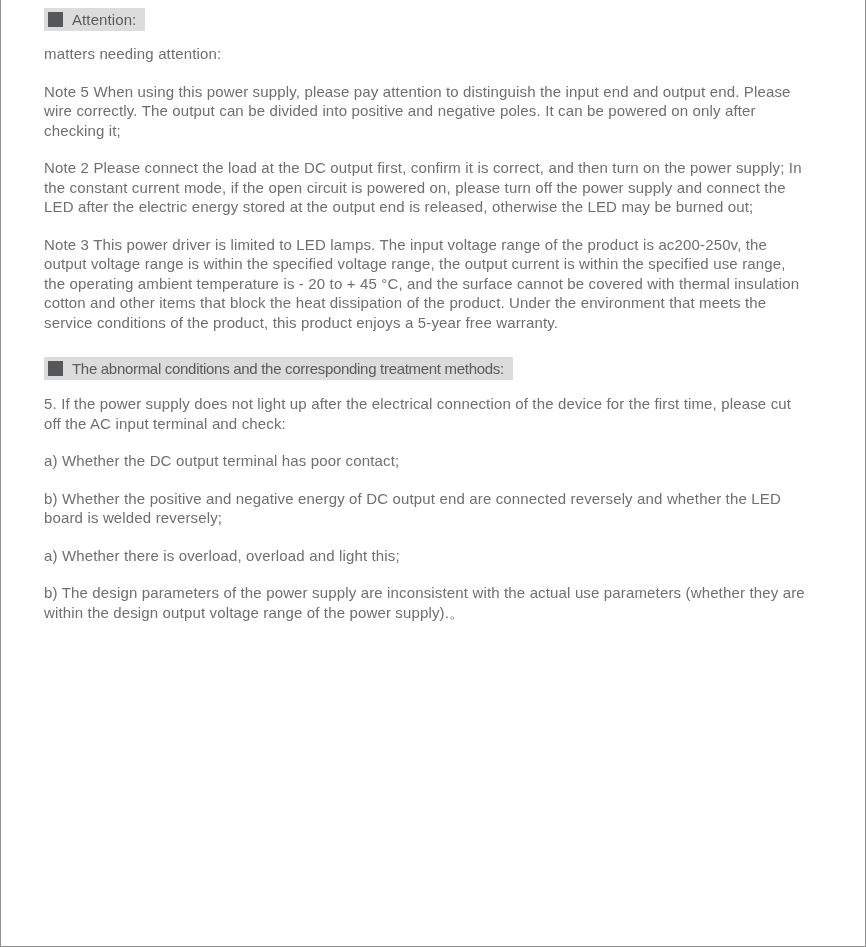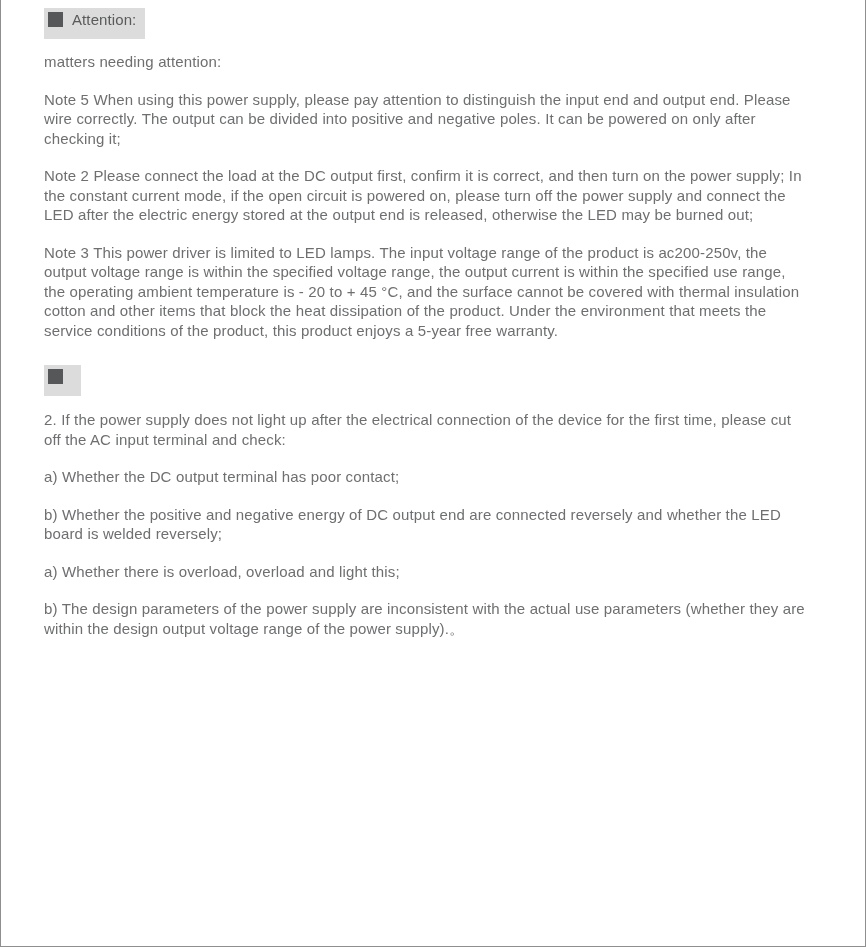--- a/index.html
+++ b/index.html
@@ -23,21 +23,21 @@
     box-sizing: border-box;
     padding: 8px 43px 0 43px;
     width: 100%;
   }
   .sec-heading {
     display: inline-block;
     background: #dcdcdc;
     color: #595a5c;
     font-size: 15px;
     line-height: 23px;
-    padding: 0 9px 8px 4px;
+    padding: 0 9px 0 4px;
     white-space: nowrap;
     letter-spacing: 0.1px;
   }
   .sec-heading .sq {
     display: inline-block;
     width: 15px;
     height: 15px;
     background: #565759;
     vertical-align: -2px;
     margin-right: 9px;
@@ -68,24 +68,24 @@
 
     <p class="body-text">matters needing attention:</p>
 
     <p class="body-text">Note 5 When using this power supply, please pay attention to distinguish the input end and output end. Please wire correctly. The output can be divided into positive and negative poles. It can be powered on only after checking it;</p>
 
     <p class="body-text">Note 2 Please connect the load at the DC output first, confirm it is correct, and then turn on the power supply; In the constant current mode, if the open circuit is powered on, please turn off the power supply and connect the LED after the electric energy stored at the output end is released, otherwise the LED may be burned out;</p>
 
     <p class="body-text">Note 3 This power driver is limited to LED lamps. The input voltage range of the product is ac200-250v, the output voltage range is within the specified voltage range, the output current is within the specified use range, the operating ambient temperature is - 20 to + 45 °C, and the surface cannot be covered with thermal insulation cotton and other items that block the heat dissipation of the product. Under the environment that meets the service conditions of the product, this product enjoys a 5-year free warranty.</p>
 
     <div class="h2-wrap">
-      <span class="sec-heading condensed"><span class="sq"></span></span>
+      <span class="sec-heading condensed"><span class="sq"></span><span>The abnormal conditions and the corresponding treatment methods:</span></span>
     </div>
 
-    <p class="body-text">2. If the power supply does not light up after the electrical connection of the device for the first time, please cut off the AC input terminal and check:</p>
+    <p class="body-text">5. If the power supply does not light up after the electrical connection of the device for the first time, please cut off the AC input terminal and check:</p>
 
     <p class="body-text">a) Whether the DC output terminal has poor contact;</p>
 
     <p class="body-text">b) Whether the positive and negative energy of DC output end are connected reversely and whether the LED board is welded reversely;</p>
 
 
 
     <p class="body-text">a) Whether there is overload, overload and light this;</p>
 
     <p class="body-text">b) The design parameters of the power supply are inconsistent with the actual use parameters (whether they are within the design output voltage range of the power supply).。</p>

